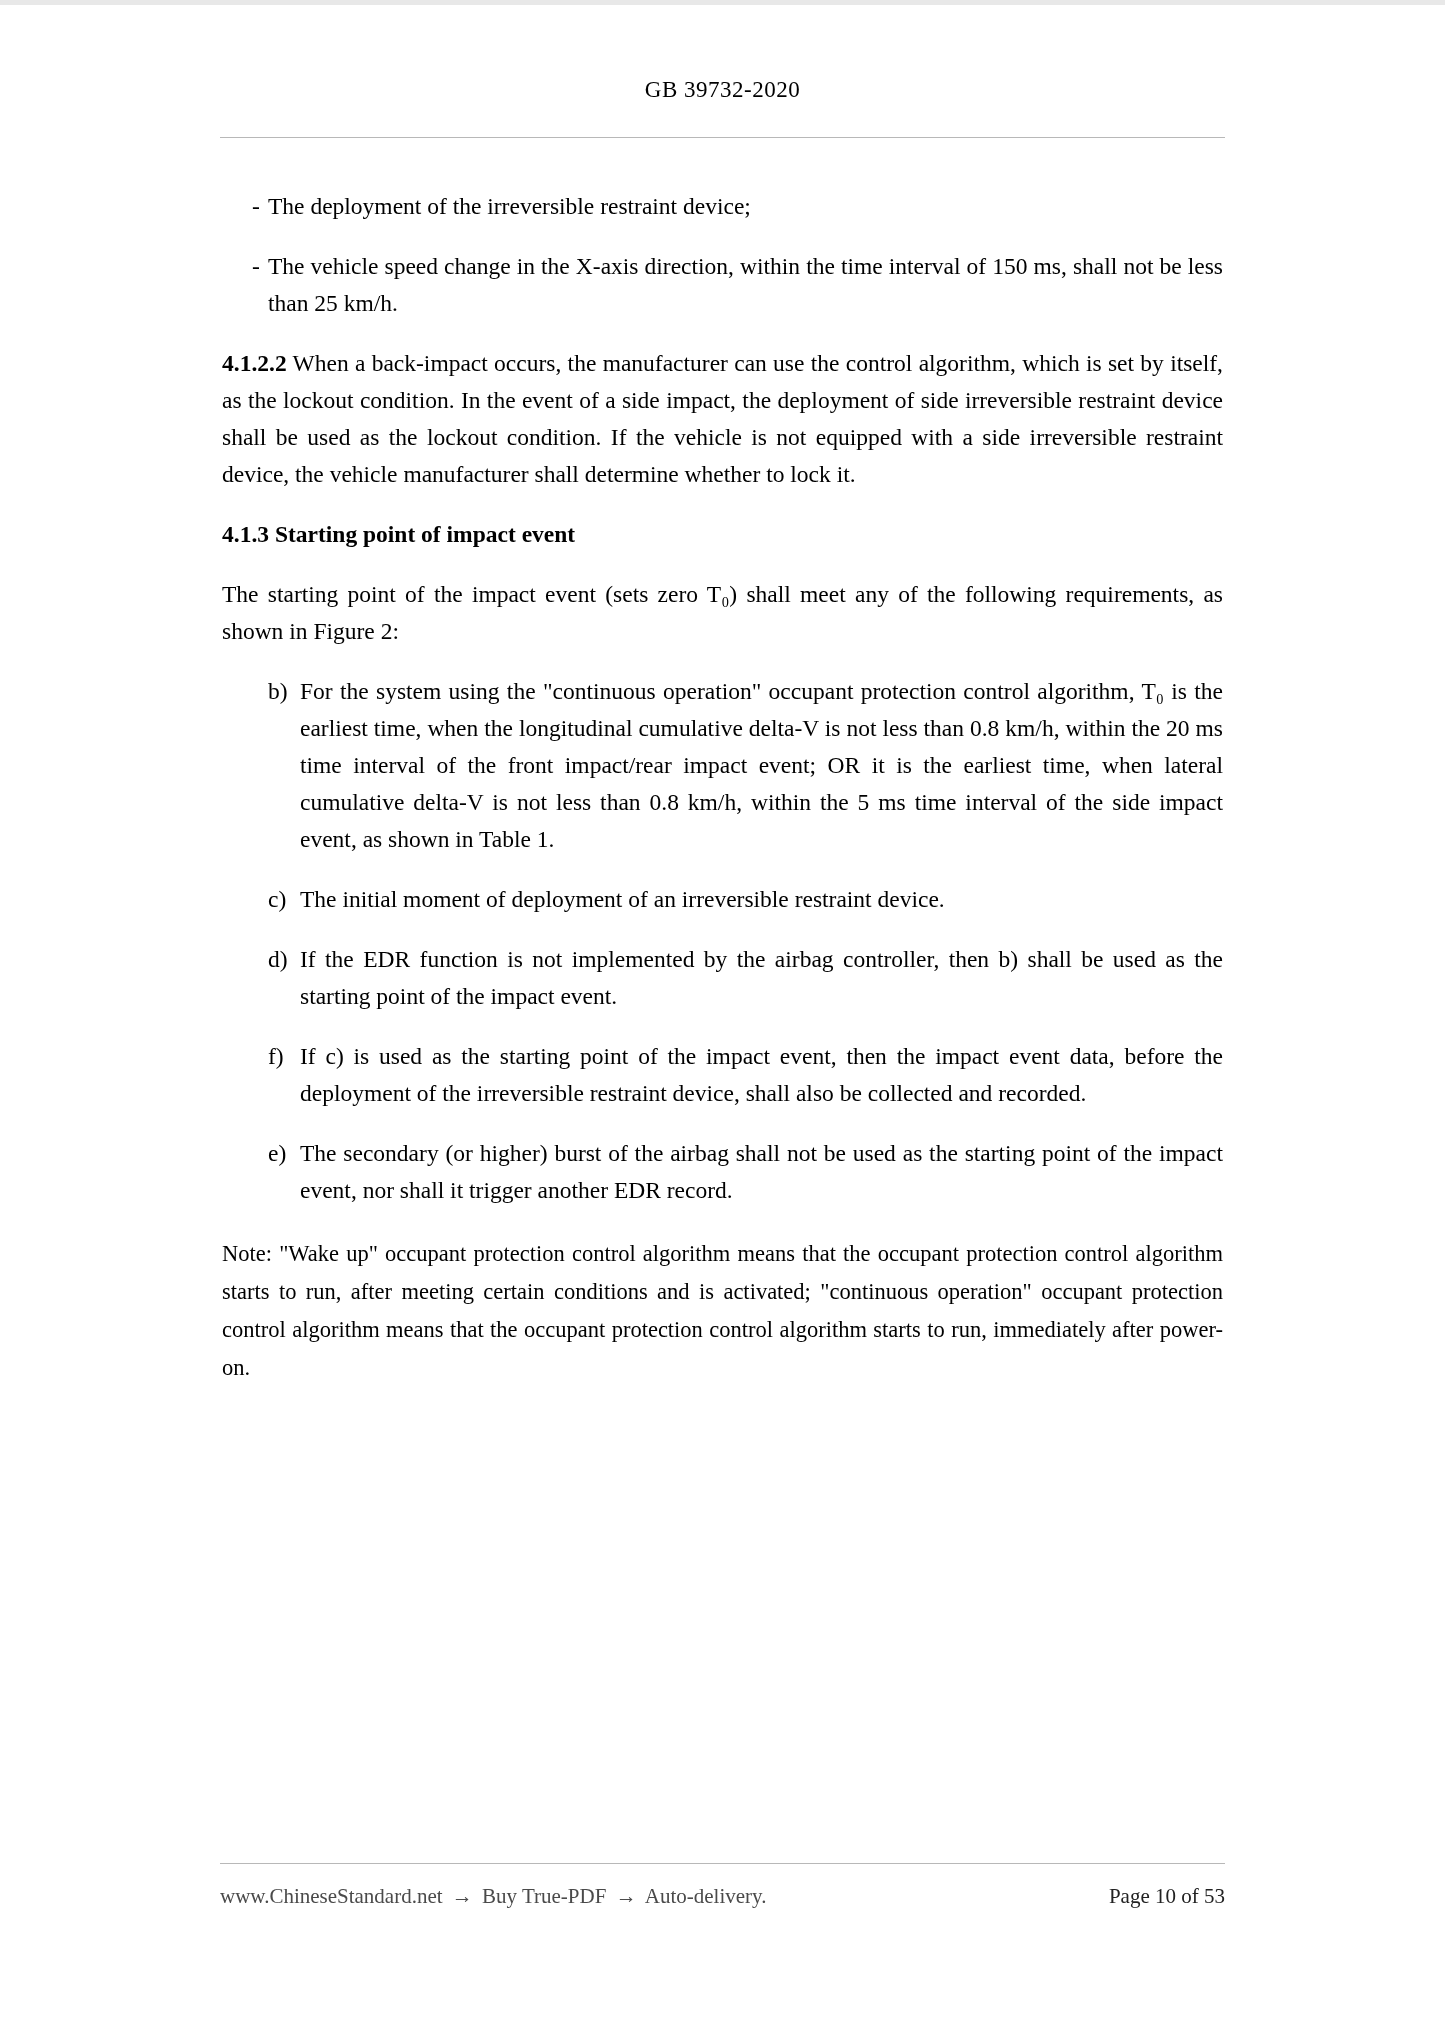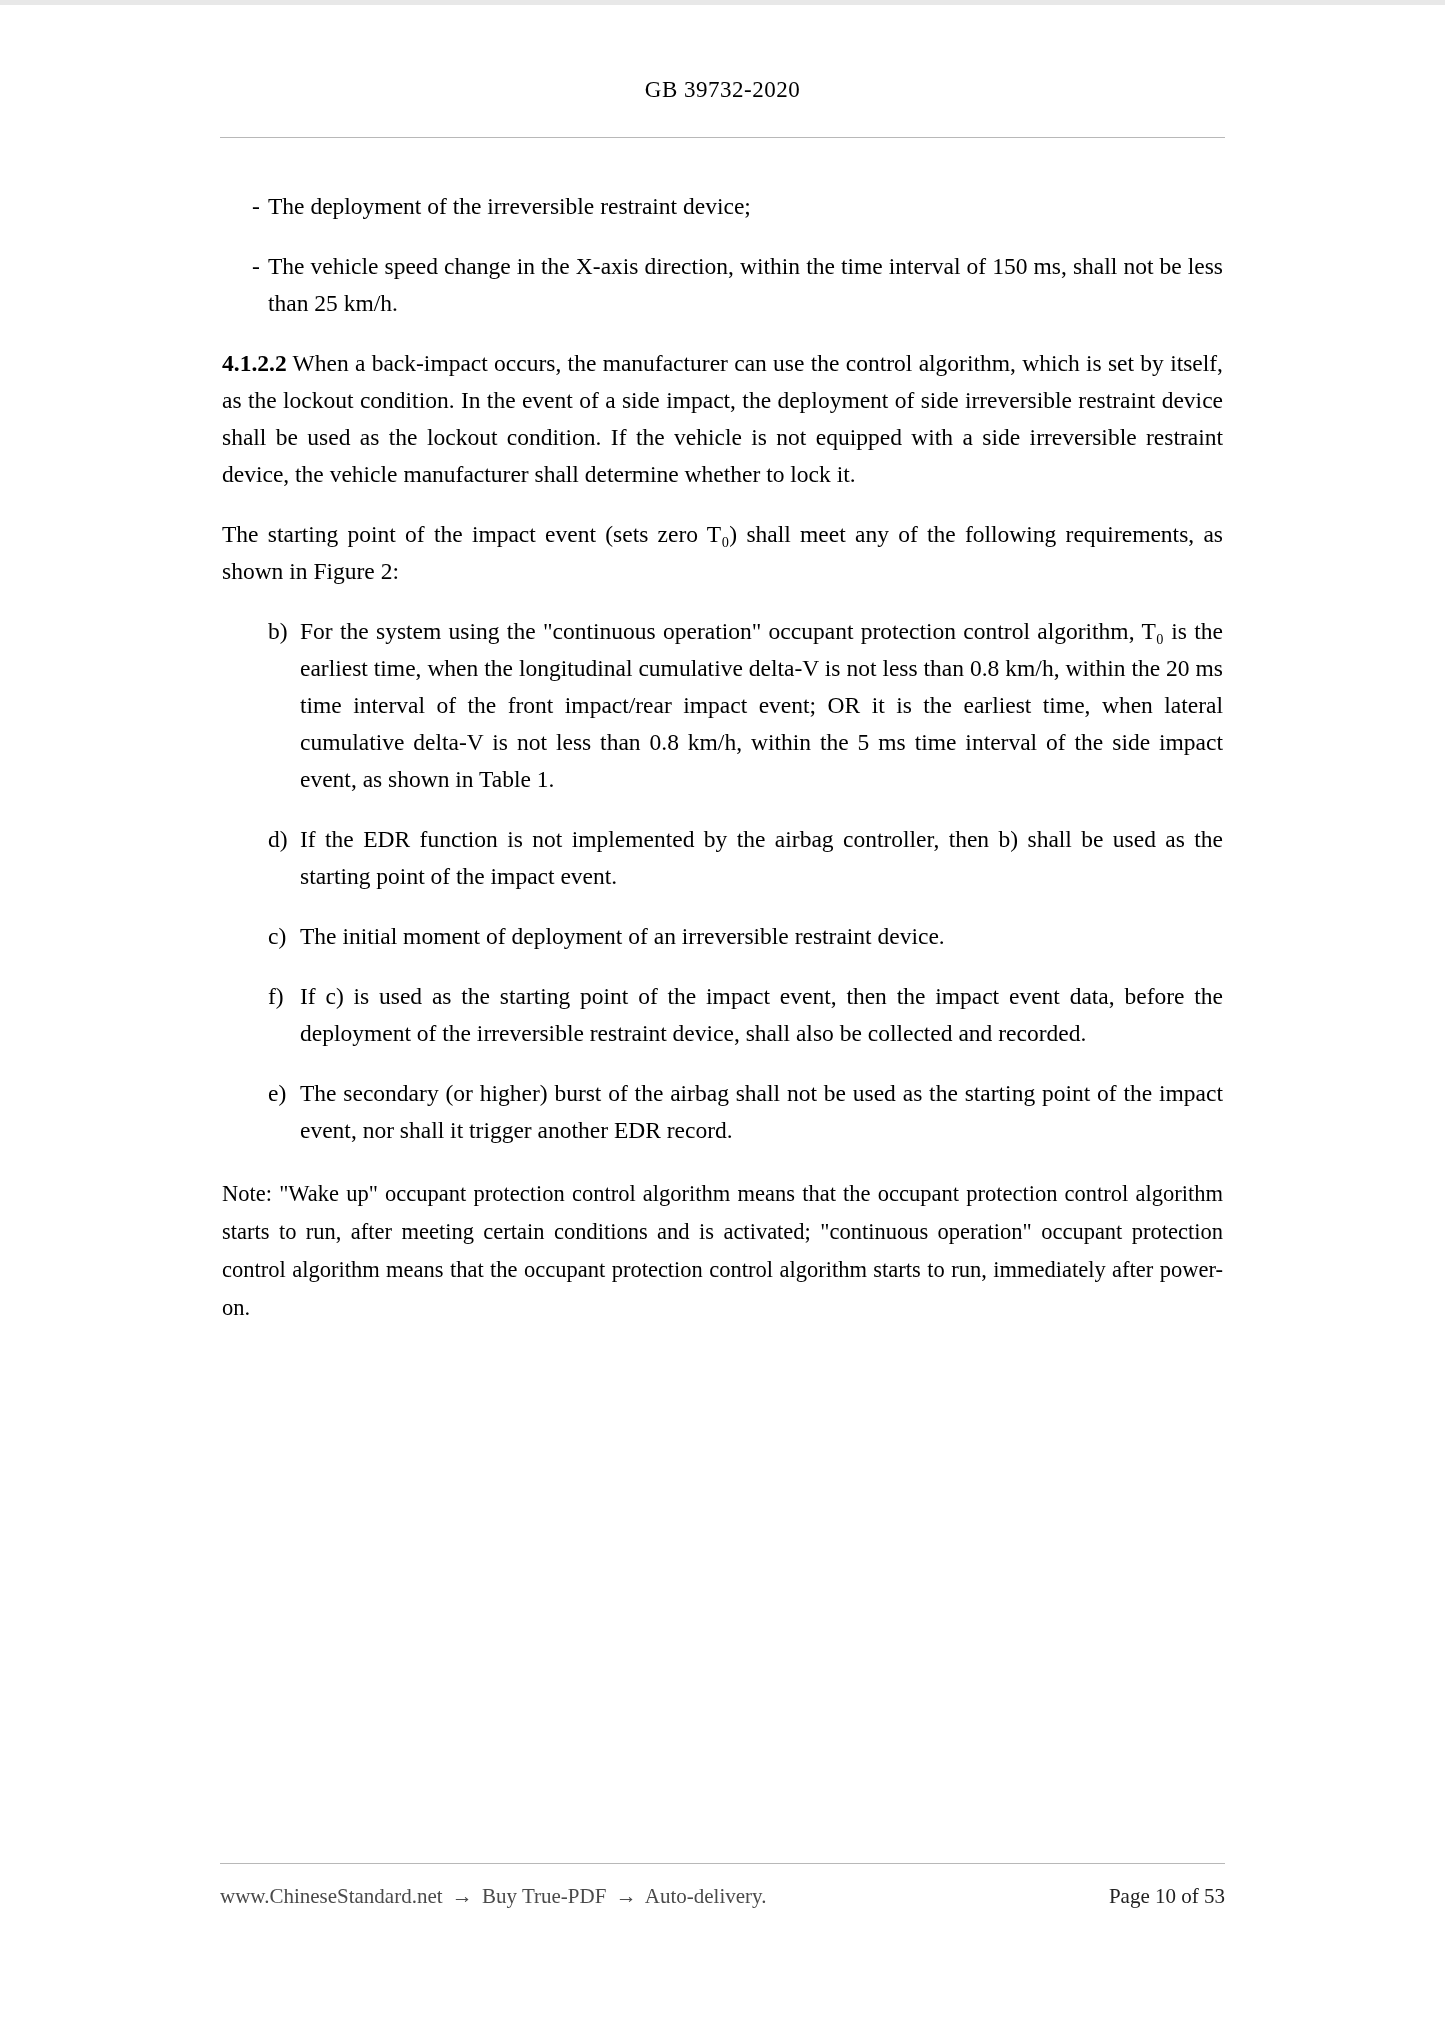--- a/index.html
+++ b/index.html
@@ -85,29 +85,30 @@
 
   <div class="content">
 
     <p class="bullet"><span class="marker">-</span><span>The deployment of the irreversible restraint device;</span></p>
 
     <p class="bullet"><span class="marker">-</span><span>The vehicle speed change in the X-axis direction, within the time interval of 150 ms, shall not be less than 25 km/h.</span></p>
 
     <p class="para"><span class="seclabel">4.1.2.2</span> <span>When a back-impact occurs, the manufacturer can use the control algorithm, which is set by itself, as the lockout condition. In the event of a side impact, the deployment of side irreversible restraint device shall be used as the lockout condition. If the vehicle is not equipped with a side irreversible restraint device, the vehicle manufacturer shall determine whether to lock it.</span></p>
 
 
+    <p class="heading">4.1.3 Starting point of impact event</p>
 
     <p class="para">The starting point of the impact event (sets zero T₀) shall meet any of the following requirements, as shown in Figure 2:</p>
 
 
     <p class="litem"><span class="marker">b)</span><span>For the system using the "continuous operation" occupant protection control algorithm, T₀ is the earliest time, when the longitudinal cumulative delta-V is not less than 0.8 km/h, within the 20 ms time interval of the front impact/rear impact event; OR it is the earliest time, when lateral cumulative delta-V is not less than 0.8 km/h, within the 5 ms time interval of the side impact event, as shown in Table 1.</span></p>
 
+    <p class="litem"><span class="marker">c)</span><span>The initial moment of deployment of an irreversible restraint device.</span></p>
+
     <p class="litem"><span class="marker">d)</span><span>If the EDR function is not implemented by the airbag controller, then b) shall be used as the starting point of the impact event.</span></p>
-
-    <p class="litem"><span class="marker">c)</span><span>The initial moment of deployment of an irreversible restraint device.</span></p>
 
     <p class="litem"><span class="marker">f)</span><span>If c) is used as the starting point of the impact event, then the impact event data, before the deployment of the irreversible restraint device, shall also be collected and recorded.</span></p>
 
     <p class="litem"><span class="marker">e)</span><span>The secondary (or higher) burst of the airbag shall not be used as the starting point of the impact event, nor shall it trigger another EDR record.</span></p>
 
     <p class="note">Note: "Wake up" occupant protection control algorithm means that the occupant protection control algorithm starts to run, after meeting certain conditions and is activated; "continuous operation" occupant protection control algorithm means that the occupant protection control algorithm starts to run, immediately after power-on.</p>
 
   </div>
 
   <div class="footer">

